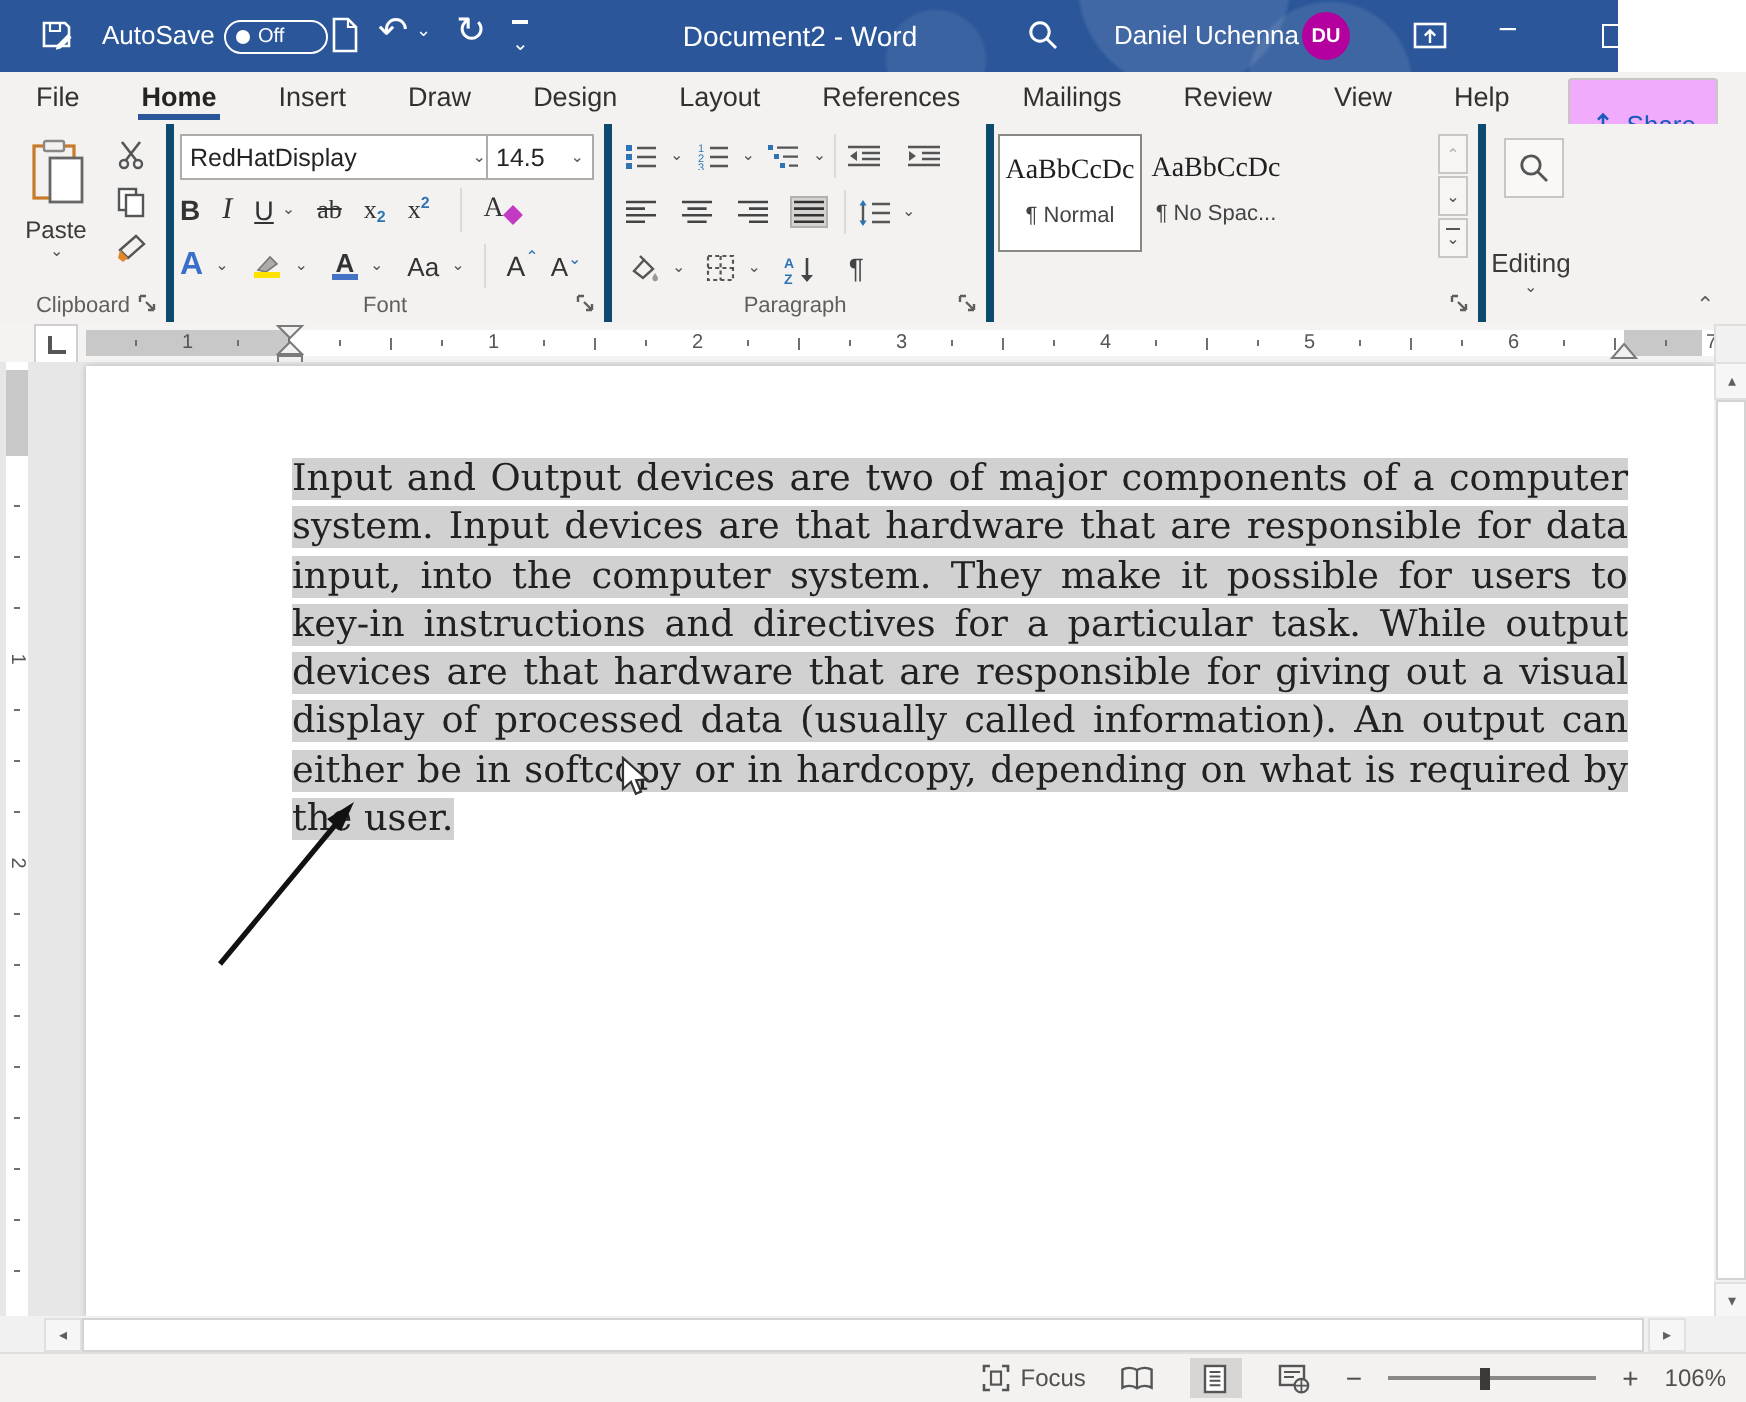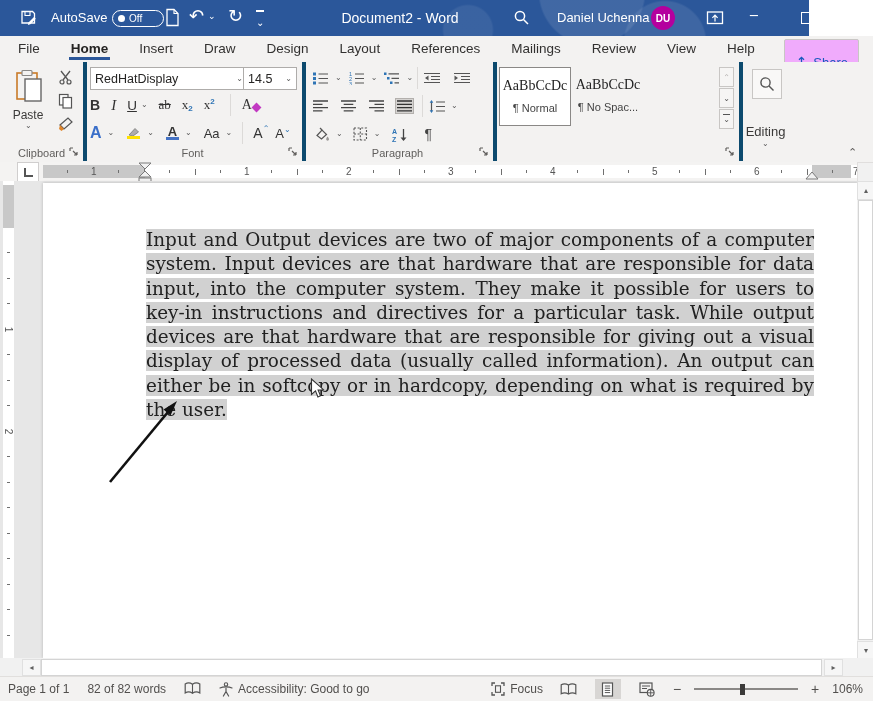--- a/index.html
+++ b/index.html
@@ -546,37 +546,20 @@
   </div>
 </div>
 
 <div id="hscroll" class="abs">
   <div class="harrow" style="left:22px">◂</div>
   <div id="hthumb"></div>
   <div class="harrow" style="left:824px">▸</div>
 </div>
 
 <div id="statusbar" class="abs">
-  <div id="sb-left">
-    <span>Page 1 of 1</span>
-    <span>82 of 82 words</span>
-    <span>
-      <svg width="17" height="14" viewBox="0 0 17 14">
-          <path d="M8.5 2.2C6.3.7 3.2.7 1.2 1.9V11c2-1.2 5.1-1.2 7.3.3 2.2-1.5 5.3-1.5 7.3-.3V1.9C13.8.7 10.7.7 8.5 2.2z" fill="none" stroke="#555" stroke-width="1.2"></path>
-          <path d="M8.5 2.2V11.3" stroke="#555" stroke-width="1.1"></path>
-        </svg>
-    </span>
-    <span class="sb-item">
-      <svg width="14" height="15" viewBox="0 0 14 15">
-          <circle cx="7" cy="2.4" r="1.7" fill="none" stroke="#555" stroke-width="1.1"></circle>
-          <path d="M1 6c3-1.4 9-1.4 12 0M7 6.3v3.2M7 9.5L4.4 14M7 9.5L9.6 14" fill="none" stroke="#555" stroke-width="1.2" stroke-linecap="round"></path>
-        </svg>
-      <span>Accessibility: Good to go</span>
-    </span>
-  </div>
   <div id="sb-right">
     <span class="sb-item">
       <svg width="14" height="14" viewBox="0 0 14 14">
           <path d="M1 4V1h3M10 1h3v3M13 10v3h-3M4 13H1v-3" fill="none" stroke="#555" stroke-width="1.3"></path>
           <rect x="4.5" y="3.8" width="5" height="6.5" fill="none" stroke="#555" stroke-width="1.1"></rect>
         </svg>
       <span>Focus</span>
     </span>
     <span class="viewtile">
       <svg width="17" height="13" viewBox="0 0 17 13">

